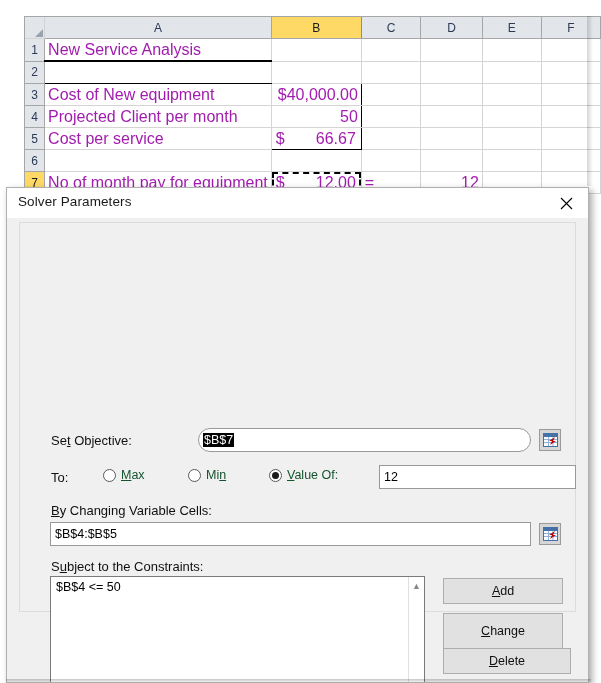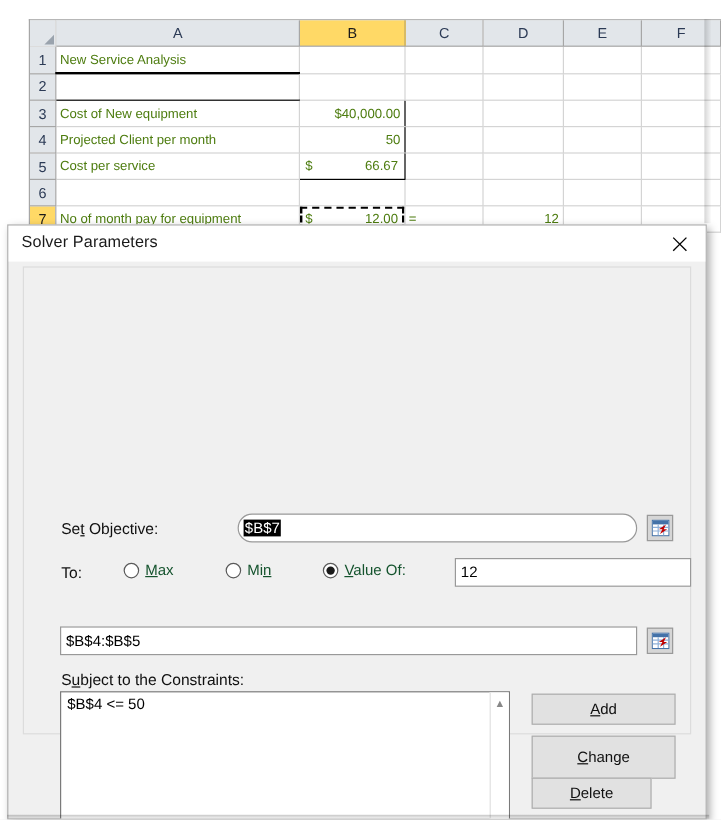--- a/index.html
+++ b/index.html
@@ -17,21 +17,21 @@
     background:#ffffff;overflow:hidden;
   }
   #sheetInner{
     position:absolute;left:24px;top:16px;
     border-left:1px solid #a6a6a6;border-top:1px solid #a6a6a6;
   }
   table.grid{border-collapse:collapse;table-layout:fixed;}
   table.grid td,table.grid th{
     border-right:1px solid #d4d4d4;
     border-bottom:1px solid #d4d4d4;
-    font-size:11px;color:#4d7c0f;
+    font-size:16px;color:#a21caf;
     font-weight:normal;
     padding:0 3px;
     height:21px;
     overflow:hidden;white-space:nowrap;
   }
   table.grid th.colh{
     background:#e2e6ea;
     border-right:1px solid #a6a6a6;
     border-bottom:1px solid #a6a6a6;
     text-align:center;color:#2b3a55;font-size:12px;height:18px;
@@ -308,20 +308,21 @@
       <span class="t"><span>Mi</span><u>n</u><span></span></span>
     </div>
     <div class="radio on" style="left:262px;top:280px;">
       <span class="dot">
           <i></i>
         </span>
       <span class="t"><span></span><u>V</u><span>alue Of:</span></span>
     </div>
     <div class="tbox" style="left:372px;top:277px;width:197px;height:24px;">12</div>
 
+    <div class="lbl" style="left:44px;top:315px;"><span></span><u>B</u><span>y Changing Variable Cells:</span></div>
     <div class="tbox" style="left:43px;top:334px;width:481px;height:24px;">$B$4:$B$5</div>
     <div class="rngbtn" style="left:532px;top:335px;">
       <svg width="15" height="14" viewBox="0 0 15 14">
         <rect x="0.5" y="0.5" width="14" height="13" fill="#fff" stroke="#4472a8"></rect>
         <rect x="1" y="1" width="13" height="3" fill="#4472a8"></rect>
         <line x1="1" y1="6.5" x2="14" y2="6.5" stroke="#8fb0d8"></line>
         <line x1="1" y1="9.5" x2="14" y2="9.5" stroke="#8fb0d8"></line>
         <line x1="5.5" y1="4" x2="5.5" y2="13" stroke="#8fb0d8"></line>
         <line x1="10" y1="4" x2="10" y2="13" stroke="#8fb0d8"></line>
         <path d="M12 4 L6 8 L9 8 L7 12 L13 8 L10 8 Z" fill="#c00000"></path>
@@ -336,20 +337,20 @@
 
       </div>
     </div>
 
     <div class="btn" style="left:436px;top:390px;width:120px;height:26px;">
         <span><span></span><u>A</u><span>dd</span></span>
       </div>
     <div class="btn" style="left:436px;top:425px;width:120px;height:36px;">
         <span><span></span><u>C</u><span>hange</span></span>
       </div>
-    <div class="btn" style="left:436px;top:460px;width:100px;height:26px;">
+    <div class="btn" style="left:436px;top:460px;width:128px;height:26px;">
         <span><span></span><u>D</u><span>elete</span></span>
       </div>
 
   </div>
 
   <div id="dlgShadowB"></div>
 </div>
 
 </body></html>

